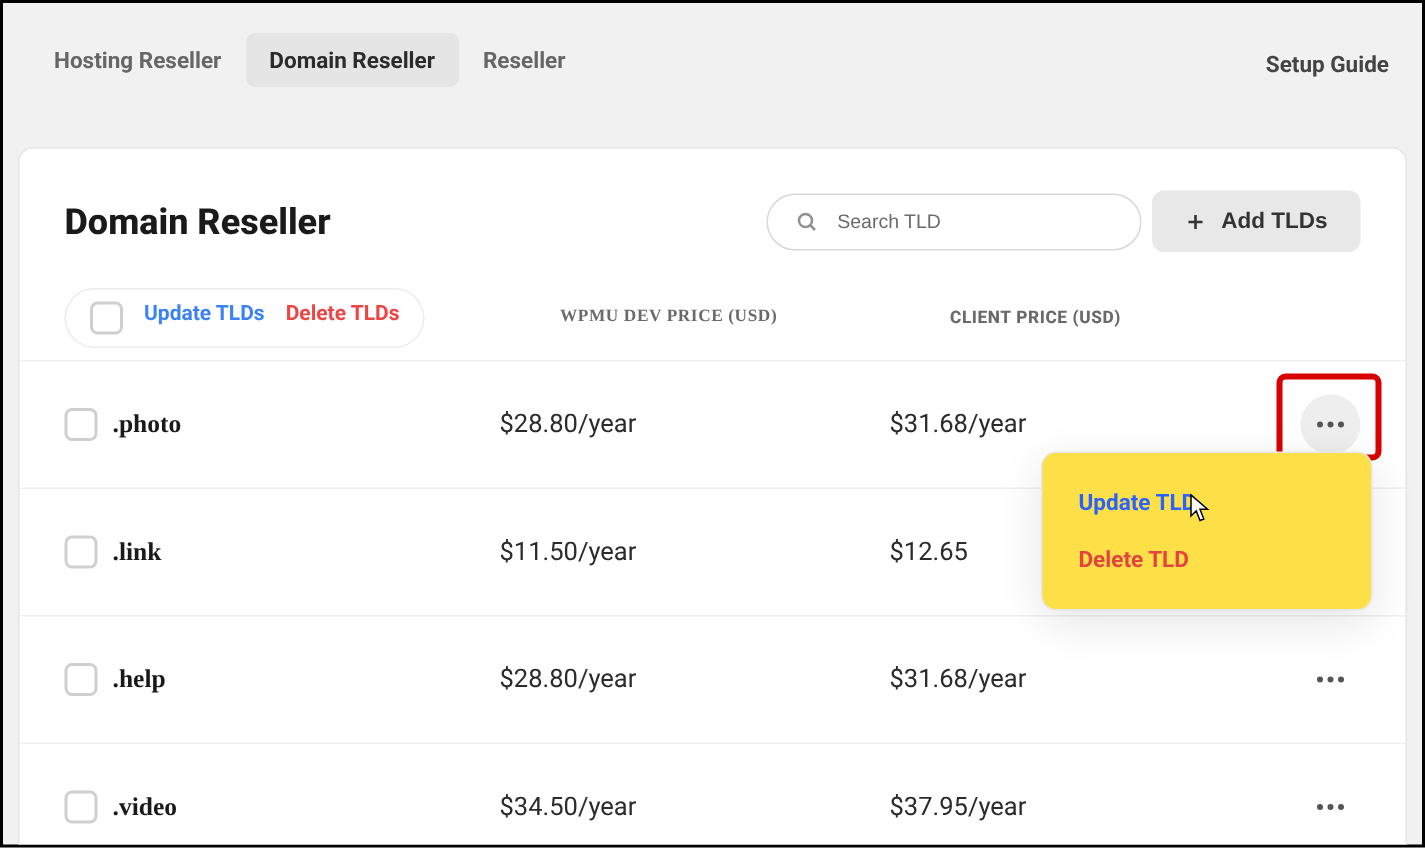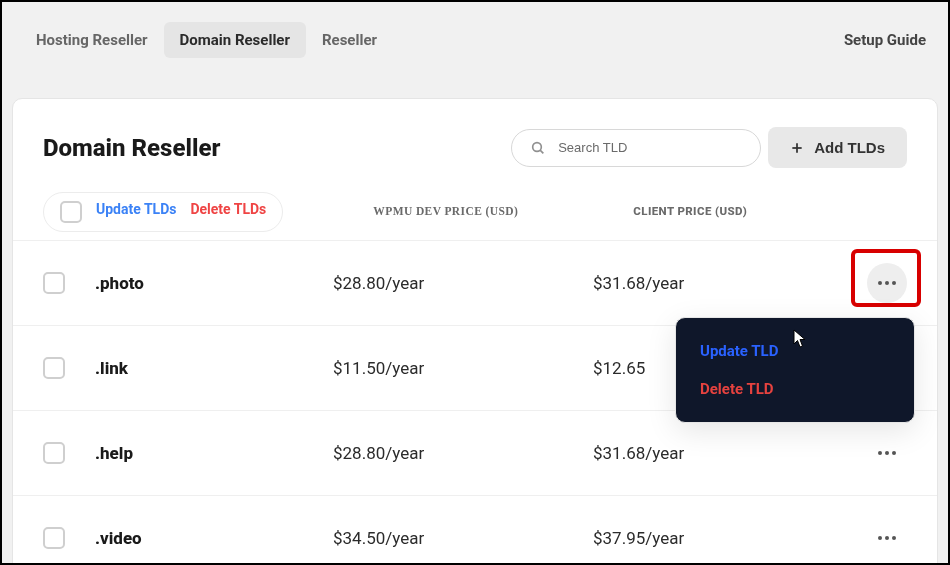--- a/index.html
+++ b/index.html
@@ -6,21 +6,21 @@
     body {
       font-family: -apple-system, BlinkMacSystemFont, "Segoe UI", Roboto, Helvetica, Arial, sans-serif;
       background: #f1f1f1;
       width: 950px;
       height: 565px;
       overflow: hidden;
       border: 2px solid #000;
     }
     .topbar {
       display: flex;
-      align-items: center;
+      align-items: flex-end;
       padding: 20px 18px 40px 18px;
       background: #f1f1f1;
     }
     .tabs { display: flex; gap: 0; align-items: center; }
     .tab {
       padding: 9px 16px;
       border-radius: 6px;
       font-size: 15px;
       font-weight: 700;
       color: #666;
@@ -88,40 +88,40 @@
       display: flex; padding: 14px 30px 16px 30px; align-items: center;
     }
     .hcol2 { width: 260px; font-size: 11.5px; font-weight: 800; color: #6a6a6a; letter-spacing: .4px; font-family: Liberation Serif, serif; }
     .hcol3 { width: 240px; font-size: 11.5px; font-weight: 800; color: #6a6a6a; letter-spacing: .4px; }
     .row {
       display: flex; align-items: center;
       padding: 22px 30px;
       border-top: 1px solid #efefef;
       position: relative;
     }
-    .rcol-name { width: 290px; display: flex; align-items: center; gap: 30px; }
+    .rcol-name { width: 290px; display: flex; align-items: center; gap: 10px; font-family: Liberation Serif, serif; }
     .tld { font-weight: 800; font-size: 17px; color: #1a1a1a; }
     .rcol-price1 { width: 260px; font-size: 17px; color: #2b2b2b; }
     .rcol-price2 { width: 240px; font-size: 17px; color: #2b2b2b; }
     .actions {
       margin-left: auto; width: 40px; height: 40px; border-radius: 50%;
       display: flex; align-items: center; justify-content: center;
       cursor: pointer; color:#555;
     }
     .actions.bg { background: #eeeeee; }
     .highlight-box {
       position: absolute; border: 4px solid #d80000; border-radius: 6px;
       right: 16px; top: 8px; width: 70px; height: 58px; pointer-events: none;
     }
     .dropdown {
       position: absolute; top: 60px; right: 22px;
-      background: #0f172a; border: 1px solid #e6e6e6;
+      background: #fde047; border: 1px solid #e6e6e6;
       box-shadow: 0 8px 30px rgba(0,0,0,.10);
       border-radius: 10px; padding: 14px 0;
-      width: 240px; z-index: 20; margin-top: 16px;
+      width: 221px; z-index: 20;
     }
     .dd-item {
       padding: 10px 24px; font-weight: 700; font-size: 15px;
       cursor: pointer;
     }
     .dd-update { color: #2a62ff; }
     .dd-delete { color: #e6423f; }
     .cursor-ptr {
       position: absolute; top: 88px; right: 128px; width: 16px; height: 20px;
       z-index: 25;

